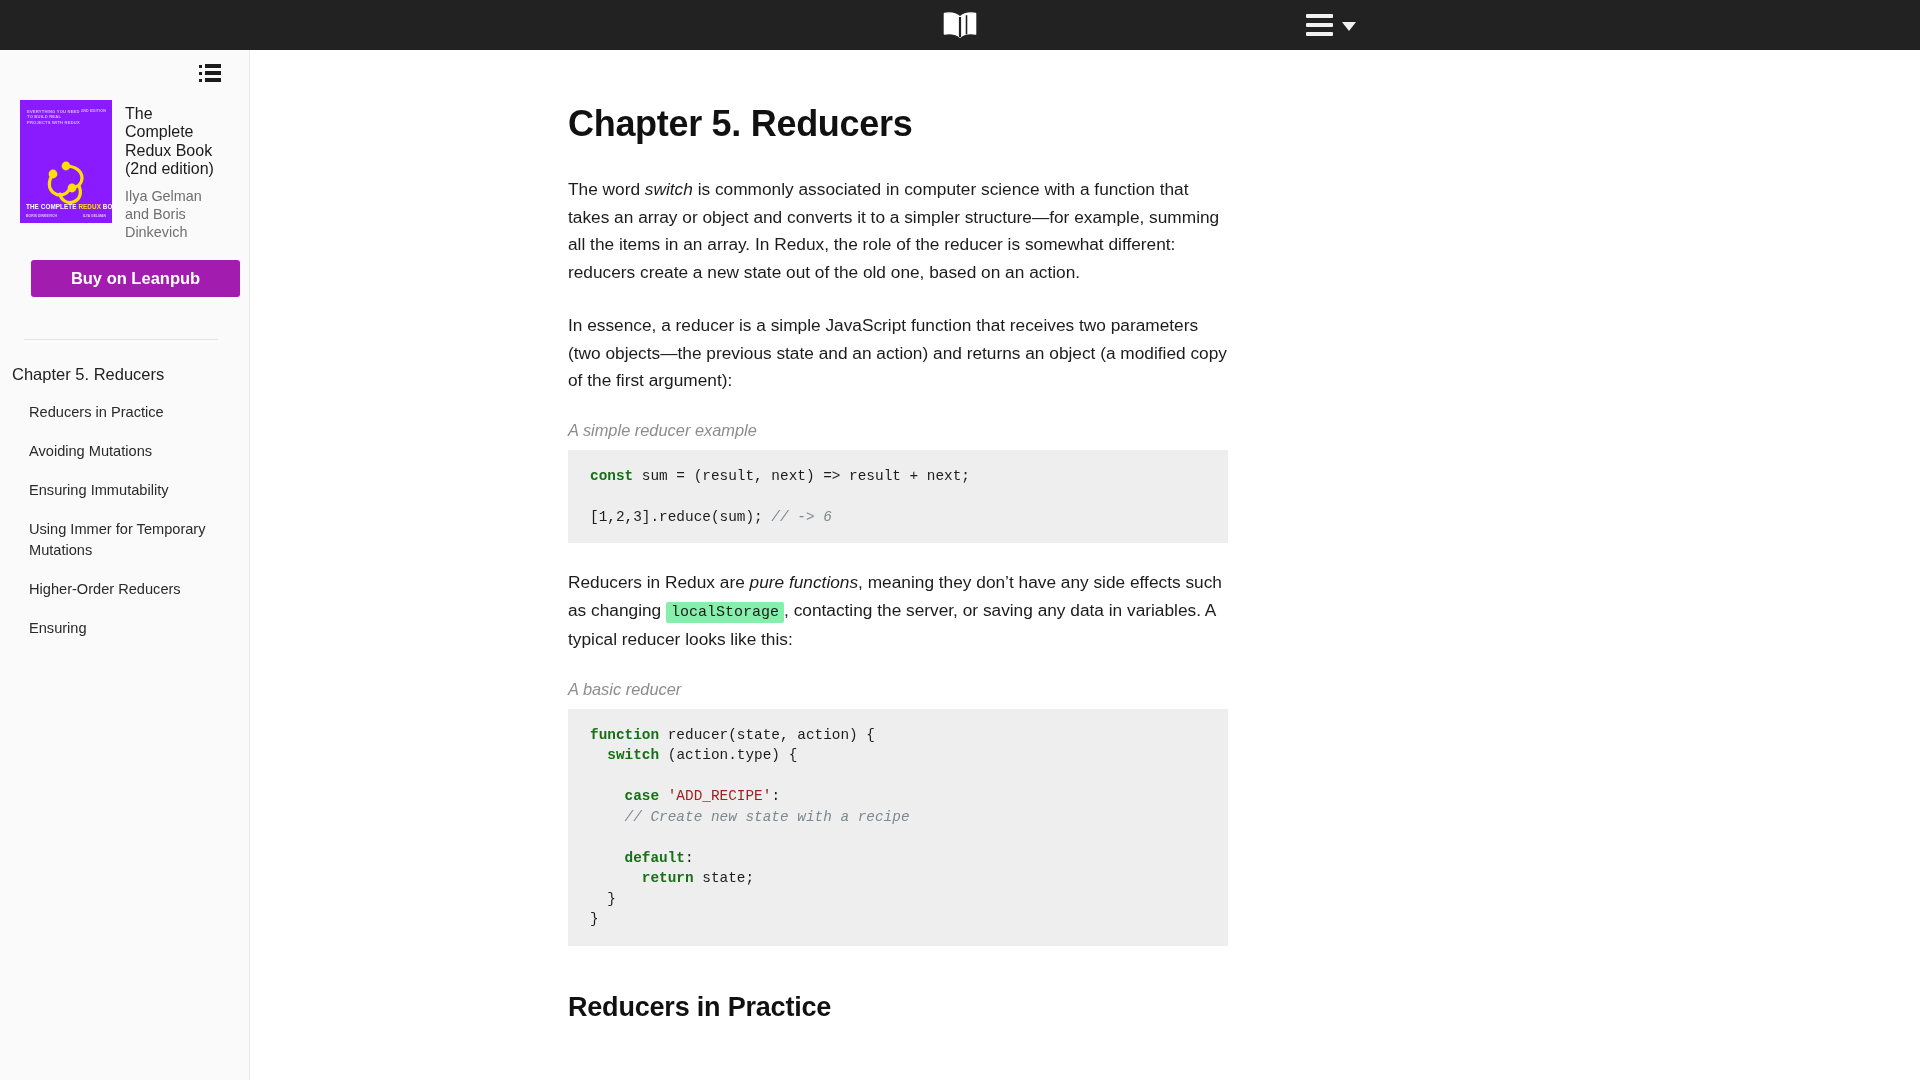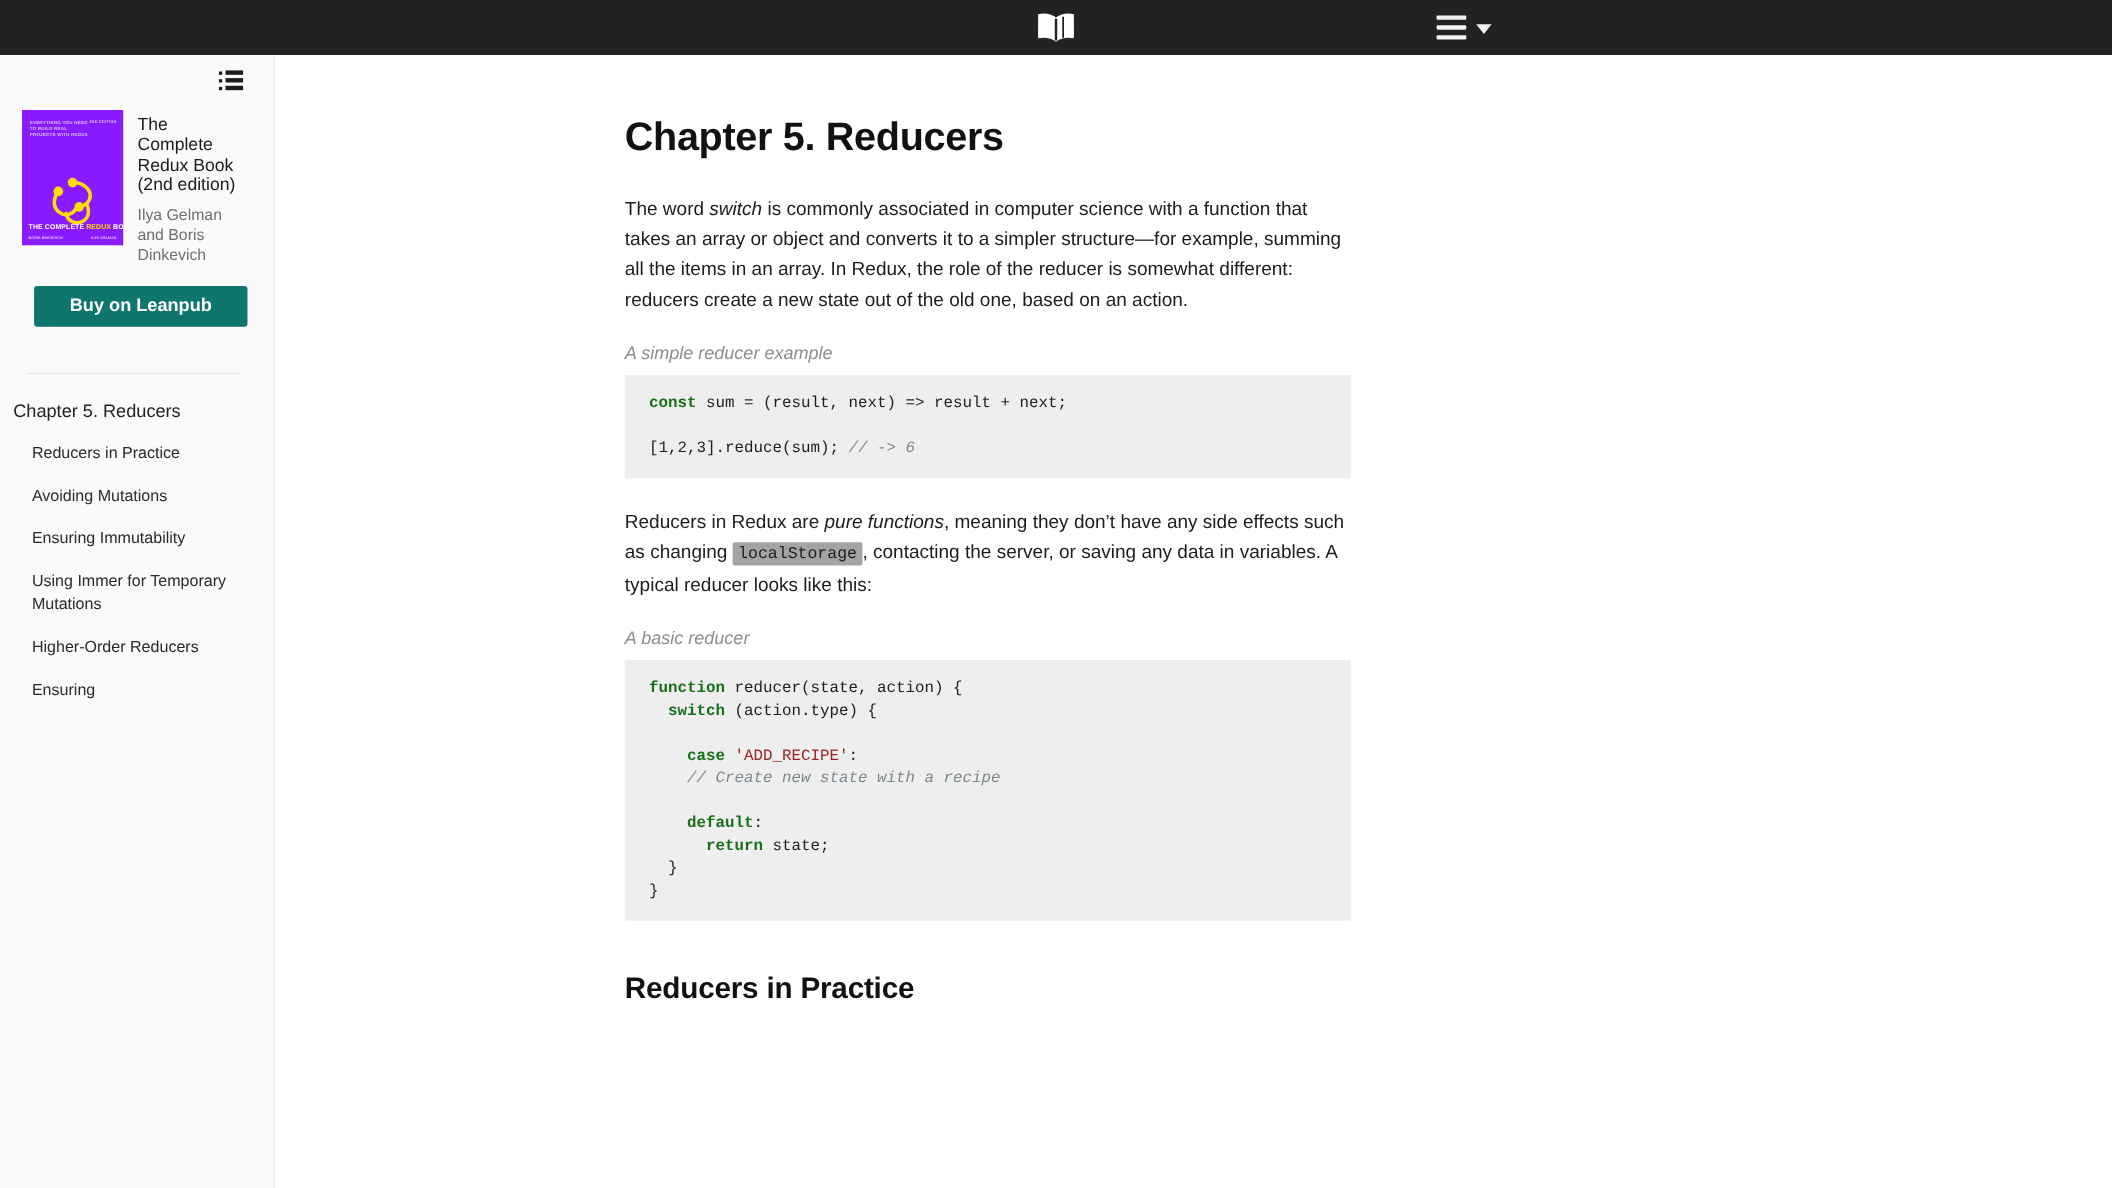--- a/index.html
+++ b/index.html
@@ -116,22 +116,22 @@
   }
   .book-authors {
     margin-top: 8px;
     font-size: 14.4px; line-height: 18px;
     color: #6f6f6f;
     max-width: 104px;
   }
 
   .buy-wrap { padding: 19px 30px 0 31px; }
   .buy-btn {
-    display: block; width: 194px; height: 37px;
-    background: #0f766e; color: #ffffff;
+    display: block; width: 209px; height: 37px;
+    background: #a21caf; color: #ffffff;
     border: none; border-radius: 3px;
     font-family: "Liberation Sans", sans-serif;
     font-size: 16.5px; font-weight: bold;
     cursor: pointer; line-height: 37px; text-align: center;
     padding: 0;
   }
 
   .divider {
     margin: 42px 31px 0 24px;
     height: 1px; background: #e3e3e3;
@@ -177,21 +177,21 @@
     margin: 44px 0 22px 0; letter-spacing: -0.2px;
   }
   p.para {
     font-size: 17.3px; line-height: 27.5px;
     color: #1c1c1c; margin: 0 0 26px 0;
   }
   p.para em { font-style: italic; }
   code.inline {
     font-family: "Liberation Mono", monospace;
     font-size: 15px;
-    background: #a3a3a3;
+    background: #86efac;
     padding: 2px 5px;
     border-radius: 2px;
     color: #1c1c1c;
   }
   .code-caption {
     text-align: left;
     font-style: italic;
     font-size: 16.4px;
     color: #8d8d8d;
     margin: 4px 0 10px 0;
@@ -297,20 +297,21 @@
   </div>
 </div>
 
 <div class="content">
   <div class="article">
 
     <h1 class="chapter">Chapter 5. Reducers</h1>
 
     <p class="para"><span>The word </span><em>switch</em><span> is commonly associated in computer science with a function that takes an array or object and converts it to a simpler structure—for example, summing all the items in an array. In Redux, the role of the reducer is somewhat different: reducers create a new state out of the old one, based on an action.</span></p>
 
+    <p class="para">In essence, a reducer is a simple JavaScript function that receives two parameters (two objects—the previous state and an action) and returns an object (a modified copy of the first argument):</p>
 
     <div class="code-caption">A simple reducer example</div>
     <pre class="codeblock"><span class="kw">const</span><span> sum = (result, next) =&gt; result + next;</span>
 
 <span>[1,2,3].reduce(sum); </span><span class="com">// -&gt; 6</span></pre>
 
     <p class="para"><span>Reducers in Redux are </span><em>pure functions</em><span>, meaning they don’t have any side effects such as changing </span><code class="inline">localStorage</code><span>, contacting the server, or saving any data in variables. A typical reducer looks like this:</span></p>
 
     <div class="code-caption">A basic reducer</div>
     <pre class="codeblock"><span class="kw">function</span><span> reducer(state, action) {</span>

